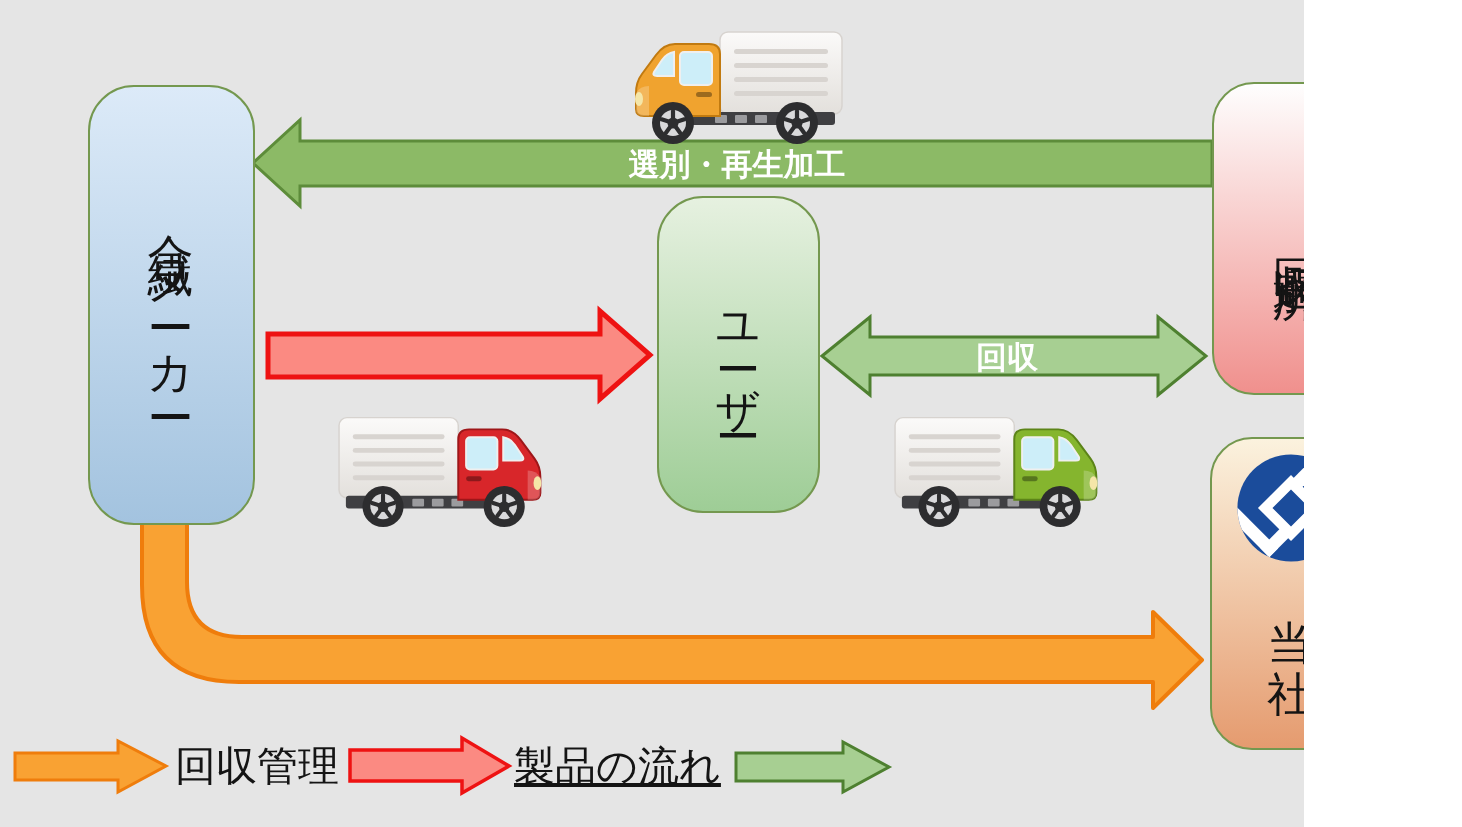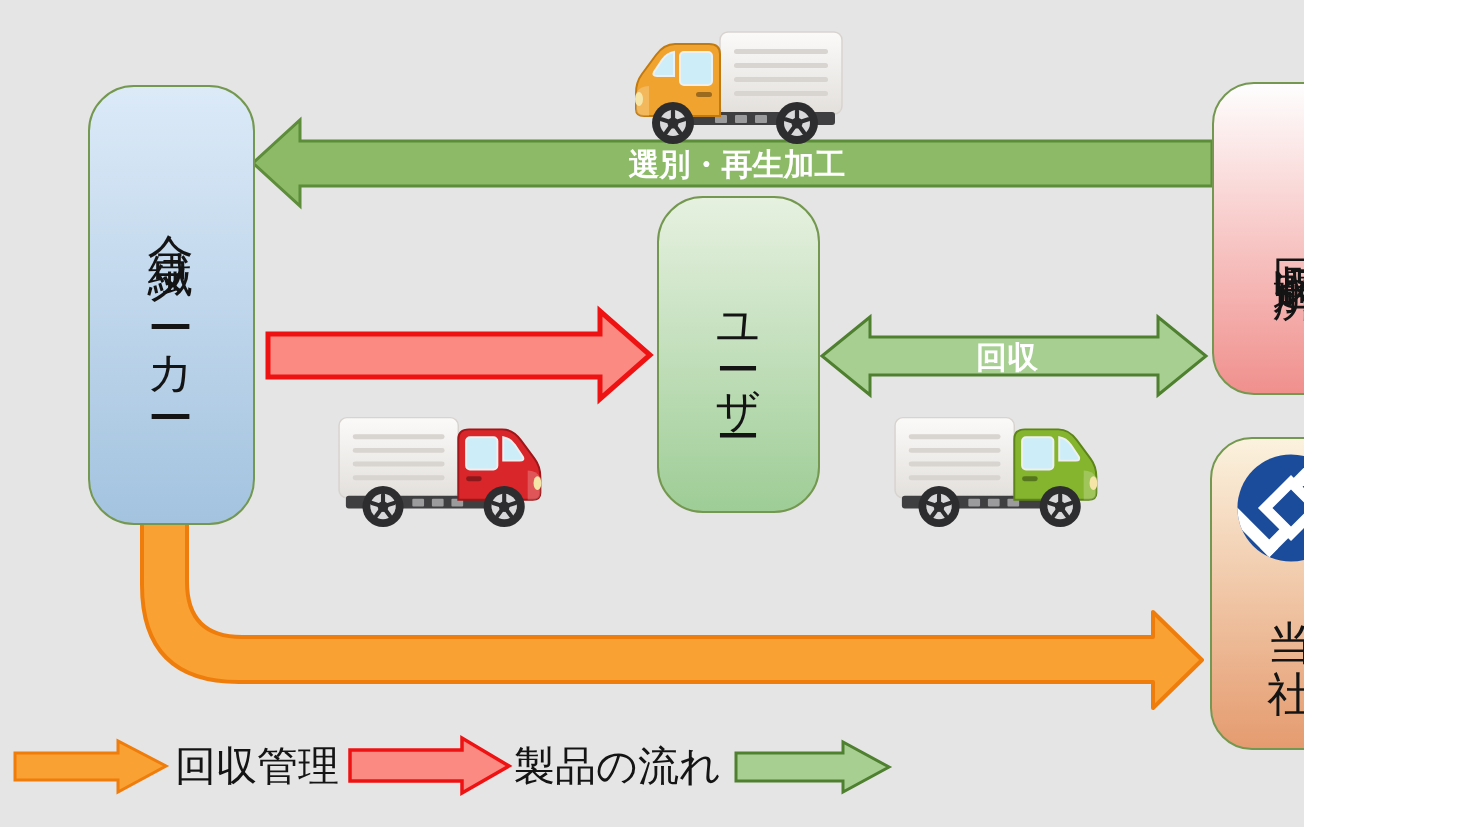--- a/index.html
+++ b/index.html
@@ -145,15 +145,15 @@
 
   <svg class="truck" style="left:336px;top:402px;width:225px;height:129px;" viewBox="0 0 230 132">
     <use href="#truck-shape" style="--cab:#D8262A;--cabd:#9E1619;"></use>
   </svg>
 
   <svg class="truck" style="left:892px;top:402px;width:225px;height:129px;" viewBox="0 0 230 132">
     <use href="#truck-shape" style="--cab:#85B52E;--cabd:#5C8418;"></use>
   </svg>
 
   <div class="legend-label" style="left:175px;">回収管理</div>
-  <div class="legend-label" style="left:514px;">製品の流れ</div>
+  <div class="legend-label" style="left:514px;text-decoration:underline;">製品の流れ</div>
 
 </div>
 
 </body></html>

